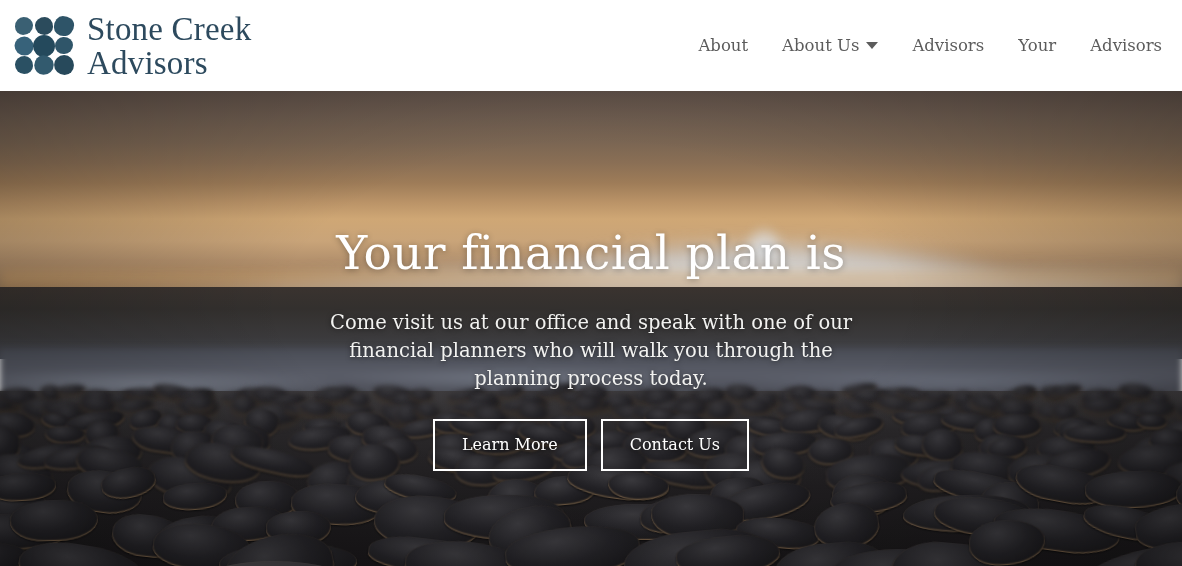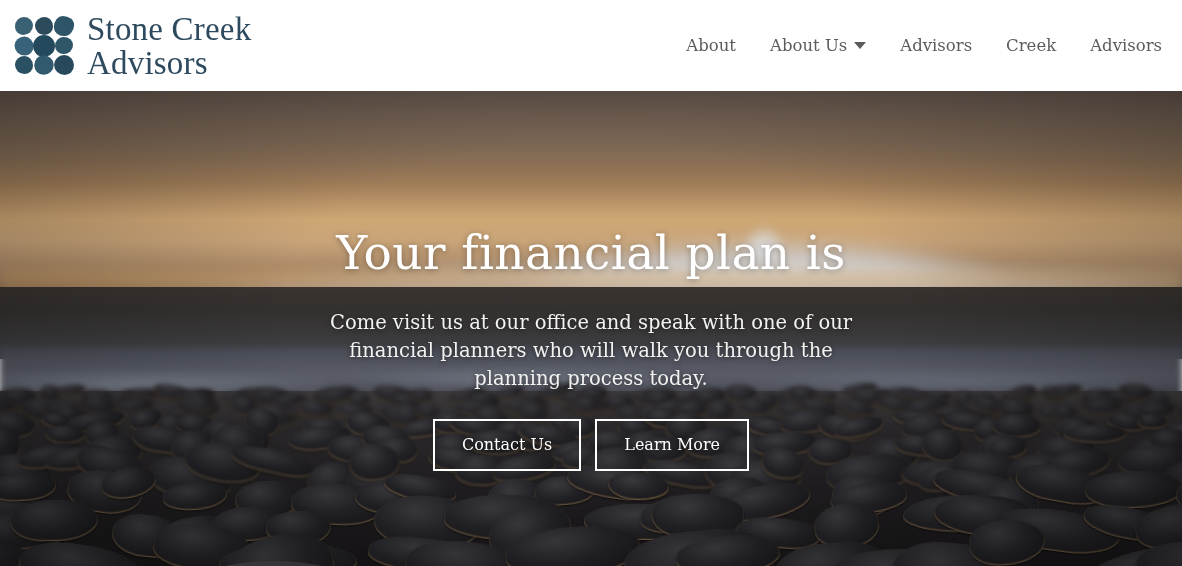--- a/index.html
+++ b/index.html
@@ -238,21 +238,21 @@
       <span>About</span>
     </a>
     <a class="nav-link" href="#">
       <span>About Us</span>
       <i class="caret"></i>
     </a>
     <a class="nav-link" href="#">
       <span>Advisors</span>
     </a>
     <a class="nav-link" href="#">
-      <span>Creek</span>
+      <span>Your</span>
     </a>
     <a class="nav-link" href="#">
       <span>Advisors</span>
     </a>
   </nav>
 
 </header>
 
 <section class="hero">
 
@@ -522,18 +522,18 @@
   </div>
 
   <div class="hero-inner">
     <h1 class="hero-title">
       <span>Your financial plan is</span><br>
     </h1>
 
     <p class="hero-sub">Come visit us at our office and speak with one of our financial planners who will walk you through the planning process today.</p>
 
     <div class="hero-actions">
+      <button class="hero-btn">Learn More</button>
       <button class="hero-btn">Contact Us</button>
-      <button class="hero-btn">Learn More</button>
     </div>
   </div>
 
 </section>
 
 </body></html>

